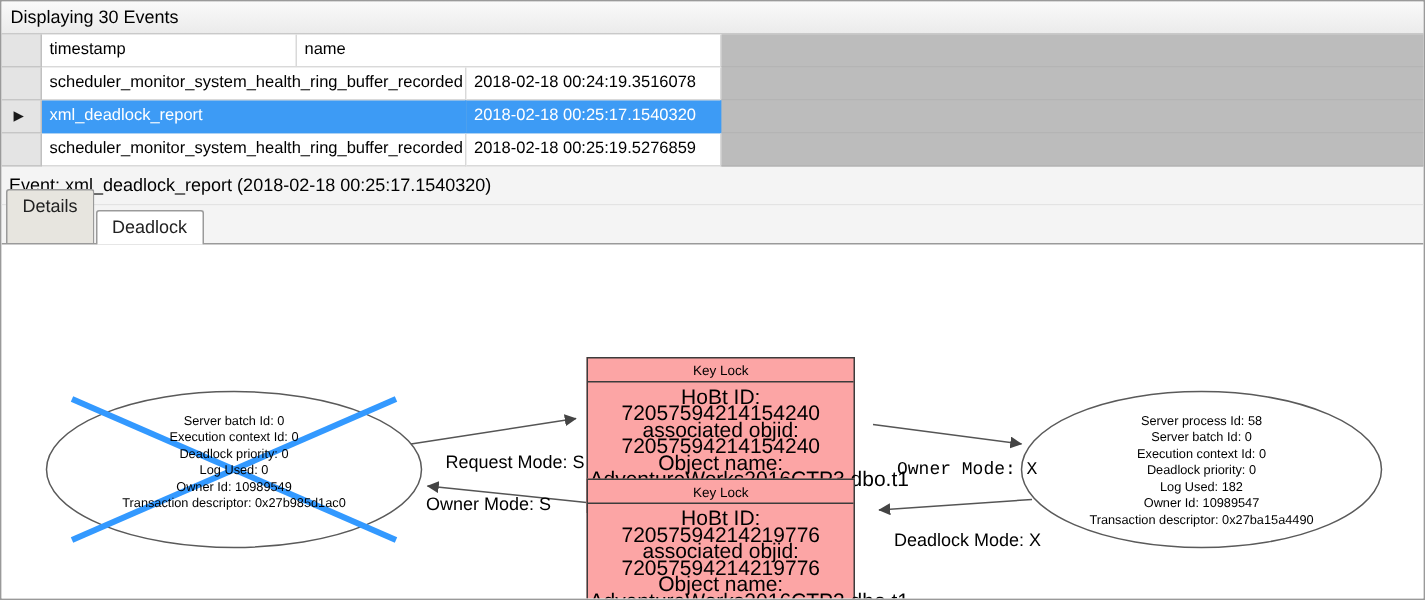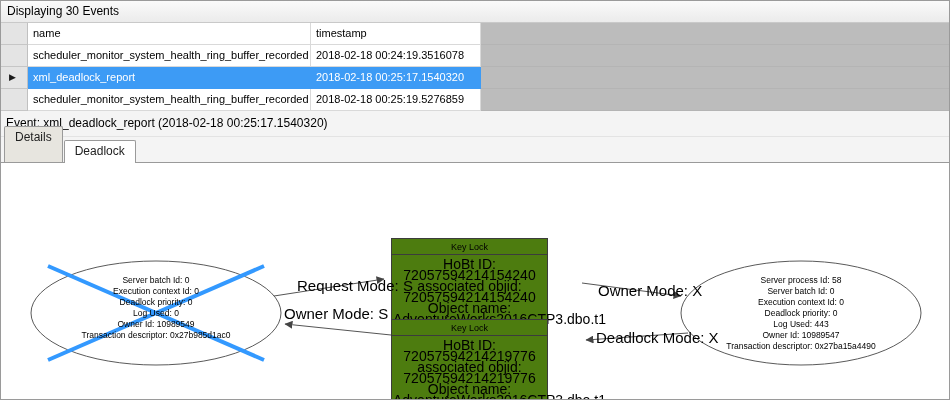--- a/index.html
+++ b/index.html
@@ -24,37 +24,37 @@
   .event-bar { height:26px; line-height:25px; font-size:12px; padding:0 5px; background:#f4f4f4; border-bottom:1px solid #e3e3e3; color:#000; }
 
   .tabstrip { height:25px; background:#f4f4f4; padding:3px 4px 0 3px; display:flex; align-items:flex-end; position:relative; z-index:2; }
   .tab { font-size:12px; padding:3px 10px 2px; border:1px solid #9a9a9a; border-bottom:none; background:#e7e5df;
     margin-right:1px; border-radius:2px 2px 0 0; color:#222; height:36px; line-height:14px; }
   .tab.active { background:#fff; height:23px; margin-bottom:-1px; }
 
   .content { position:relative; height:237px; background:#fff; border-top:1px solid #9a9a9a; overflow:hidden; }
   svg.graph { position:absolute; left:0; top:0; }
   .node-text { position:absolute; text-align:center; font-size:8.5px; line-height:11px; color:#000; }
-  .lock-box { position:absolute; left:390px; width:157px; background:#4d7c0f; border:1px solid #3c3c3c; text-align:center; }
+  .lock-box { position:absolute; left:390px; width:179px; background:#fca5a5; border:1px solid #3c3c3c; text-align:center; }
   .lock-title { font-size:9px; padding:3px 0 2px; border-bottom:1px solid #3c3c3c; }
   .lock-body { font-size:14px; line-height:11px; padding:4px 1px 5px; }
-  .edge-label { position:absolute; font-size:15px; color:#000; white-space:nowrap; }
+  .edge-label { position:absolute; font-size:12px; color:#000; white-space:nowrap;margin-top:24px; }
 </style>
 </head>
 <body>
 
 <div class="window">
 
   <div class="events-header">Displaying 30 Events</div>
 
   <div class="grid">
     <div class="grid-row grid-header">
       <div class="sel-cell"></div>
+      <div class="cell ts">timestamp</div>
       <div class="cell name">name</div>
-      <div class="cell ts">timestamp</div>
       <div class="filler"></div>
     </div>
 
     <div class="grid-row">
       <div class="sel-cell"></div>
       <div class="cell name">scheduler_monitor_system_health_ring_buffer_recorded</div>
       <div class="cell ts">2018-02-18 00:24:19.3516078</div>
       <div class="filler"></div>
     </div>
 
@@ -106,21 +106,21 @@
       <div>Log Used: 0</div>
       <div>Owner Id: 10989549</div>
       <div>Transaction descriptor: 0x27b985d1ac0</div>
     </div>
 
     <div class="node-text" style="left:695px; top:112px; width:210px;">
       <div>Server process Id: 58</div>
       <div>Server batch Id: 0</div>
       <div>Execution context Id: 0</div>
       <div>Deadlock priority: 0</div>
-      <div>Log Used: 443</div>
+      <div>Log Used: 182</div>
       <div>Owner Id: 10989547</div>
       <div>Transaction descriptor: 0x27ba15a4490</div>
     </div>
 
     <div class="lock-box" style="top:75px;">
       <div class="lock-title">Key Lock</div>
       <div class="lock-body">
         <div>HoBt ID: 72057594214154240</div>
         <div>associated objid: 72057594214154240</div>
         <div>Object name: AdventureWorks2016CTP3.dbo.t1</div>
@@ -131,18 +131,18 @@
     <div class="lock-box" style="top:156px;">
       <div class="lock-title">Key Lock</div>
       <div class="lock-body">
         <div>HoBt ID: 72057594214219776</div>
         <div>associated objid: 72057594214219776</div>
         <div>Object name: AdventureWorks2016CTP3.dbo.t1</div>
       </div>
     </div>
 
     <span class="edge-label" style="left:296px; top:114px;">Request Mode: S</span>
-    <span class="edge-label" style="left:597px; top:119px;">Owner Mode: X</span>
+    <span class="edge-label" style="left:597px; top:119px;font-family:Liberation Mono, monospace;">Owner Mode: X</span>
     <span class="edge-label" style="left:283px; top:142px;">Owner Mode: S</span>
     <span class="edge-label" style="left:595px; top:166px;">Deadlock Mode: X</span>
   </div>
 
 </div>
 
 </body></html>

